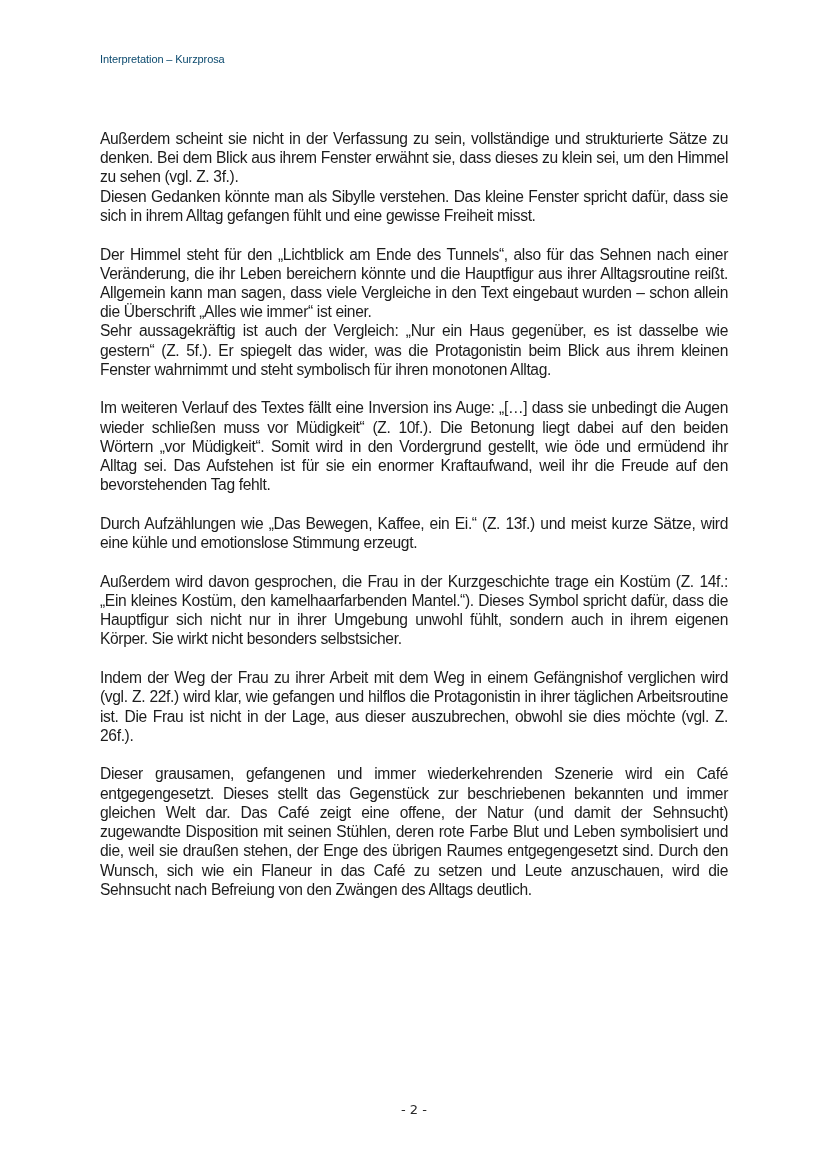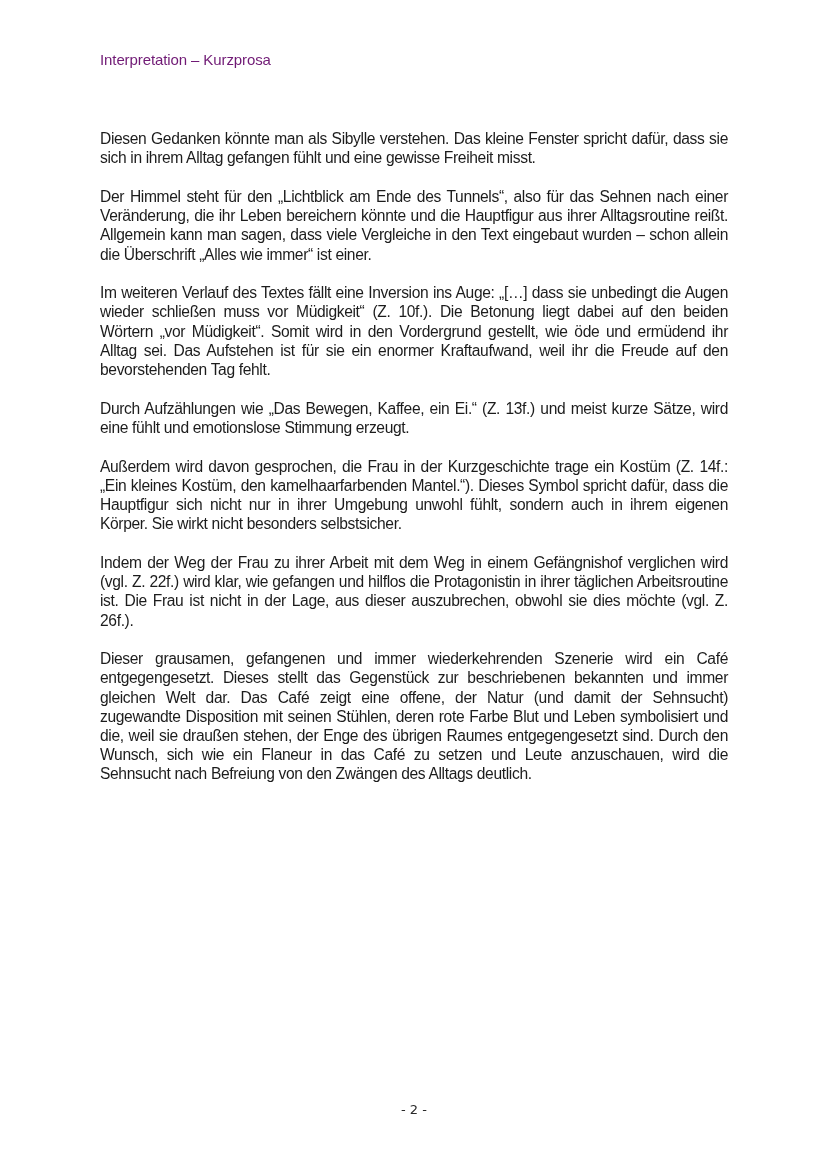--- a/index.html
+++ b/index.html
@@ -19,23 +19,23 @@
       position: absolute;
       left: 0; top: 0;
       width: 828px;
       height: 1171px;
       background: #ffffff;
     }
     .header {
       position: absolute;
       left: 100px;
       top: 50px;
-      font-size: 15px;
+      font-size: 11px;
       line-height: 19px;
-      color: #701a75;
+      color: #0c4a6e;
       letter-spacing: -0.1px;
     }
     .header-line { white-space: nowrap; }
     .redaction {
       display: inline-block;
       width: 84px;
       height: 15px;
       background: #0d0d0d;
       border-radius: 8px 3px 6px 10px;
       vertical-align: -2px;
@@ -74,36 +74,38 @@
 <body>
 
 <div class="page">
 
   <div class="header">
     <div class="header-line">Interpretation – Kurzprosa</div>
   </div>
 
   <div class="body-text">
     <div>
+      <p class="para last-line-left">Außerdem scheint sie nicht in der Verfassung zu sein, vollständige und strukturierte Sätze zu denken. Bei dem Blick aus ihrem Fenster erwähnt sie, dass dieses zu klein sei, um den Himmel zu sehen (vgl. Z. 3f.).</p>
       <p class="para last-line-left">Diesen Gedanken könnte man als Sibylle verstehen. Das kleine Fenster spricht dafür, dass sie sich in ihrem Alltag gefangen fühlt und eine gewisse Freiheit misst.</p>
     </div>
     <div class="gap"></div>
 
     <div>
       <p class="para last-line-left">Der Himmel steht für den „Lichtblick am Ende des Tunnels“, also für das Sehnen nach einer Veränderung, die ihr Leben bereichern könnte und die Hauptfigur aus ihrer Alltagsroutine reißt. Allgemein kann man sagen, dass viele Vergleiche in den Text eingebaut wurden – schon allein die Überschrift „Alles wie immer“ ist einer.</p>
+      <p class="para last-line-left">Sehr aussagekräftig ist auch der Vergleich: „Nur ein Haus gegenüber, es ist dasselbe wie gestern“ (Z. 5f.). Er spiegelt das wider, was die Protagonistin beim Blick aus ihrem kleinen Fenster wahrnimmt und steht symbolisch für ihren monotonen Alltag.</p>
     </div>
     <div class="gap"></div>
 
     <div>
       <p class="para last-line-left">Im weiteren Verlauf des Textes fällt eine Inversion ins Auge: „[…] dass sie unbedingt die Augen wieder schließen muss vor Müdigkeit“ (Z. 10f.). Die Betonung liegt dabei auf den beiden Wörtern „vor Müdigkeit“. Somit wird in den Vordergrund gestellt, wie öde und ermüdend ihr Alltag sei. Das Aufstehen ist für sie ein enormer Kraftaufwand, weil ihr die Freude auf den bevorstehenden Tag fehlt.</p>
     </div>
     <div class="gap"></div>
 
     <div>
-      <p class="para last-line-left">Durch Aufzählungen wie „Das Bewegen, Kaffee, ein Ei.“ (Z. 13f.) und meist kurze Sätze, wird eine fühlt und emotionslose Stimmung erzeugt.</p>
+      <p class="para last-line-left">Durch Aufzählungen wie „Das Bewegen, Kaffee, ein Ei.“ (Z. 13f.) und meist kurze Sätze, wird eine kühle und emotionslose Stimmung erzeugt.</p>
     </div>
     <div class="gap"></div>
 
     <div>
       <p class="para last-line-left">Außerdem wird davon gesprochen, die Frau in der Kurzgeschichte trage ein Kostüm (Z. 14f.: „Ein kleines Kostüm, den kamelhaarfarbenden Mantel.“). Dieses Symbol spricht dafür, dass die Hauptfigur sich nicht nur in ihrer Umgebung unwohl fühlt, sondern auch in ihrem eigenen Körper. Sie wirkt nicht besonders selbstsicher.</p>
     </div>
     <div class="gap"></div>
 
     <div>
       <p class="para last-line-left">Indem der Weg der Frau zu ihrer Arbeit mit dem Weg in einem Gefängnishof verglichen wird (vgl. Z. 22f.) wird klar, wie gefangen und hilflos die Protagonistin in ihrer täglichen Arbeitsroutine ist. Die Frau ist nicht in der Lage, aus dieser auszubrechen, obwohl sie dies möchte (vgl. Z. 26f.).</p>

